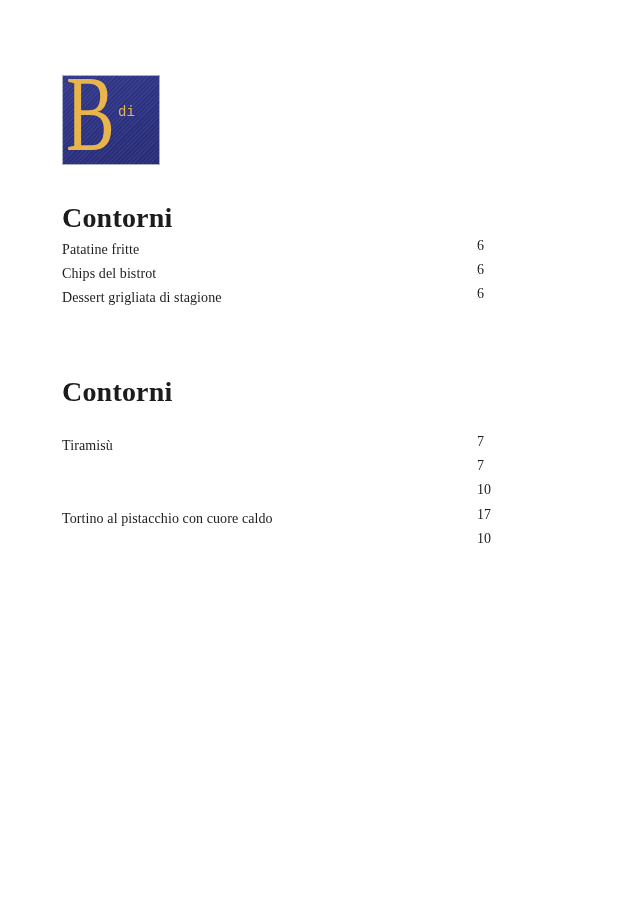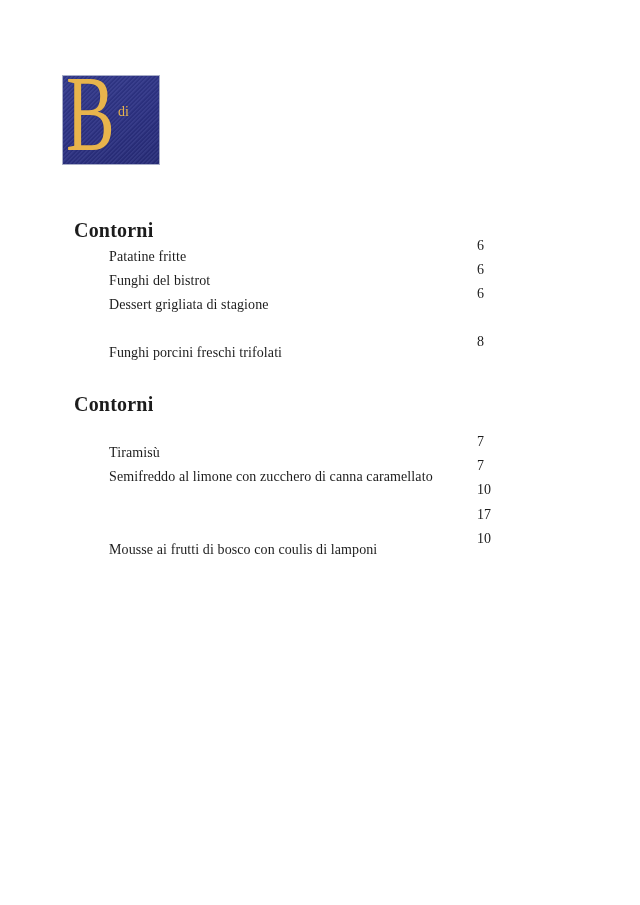--- a/index.html
+++ b/index.html
@@ -37,57 +37,57 @@
     transform-origin: left top;
     text-shadow: 0 0 1px rgba(0,0,0,0.35);
   }
   .logo-di {
     position: absolute;
     left: 55px;
     top: 29px;
     font-size: 14px;
     line-height: 1;
     color: #e8b44c;
+    font-family: Liberation Mono, monospace;
   }
   .logo-word {
     position: absolute;
     left: 36px;
     top: 46px;
     font-size: 21px;
     line-height: 1;
     color: #e8b44c;
     margin-top: 44px;
   }
 
   
   .section-title {
     position: absolute;
     left: 62px;
-    margin: 12px;
-    font-size: 20px;
+    margin: 0;
+    font-size: 28px;
     font-weight: bold;
     line-height: 24px;
     color: #1c1c1c;
     letter-spacing: 0.2px;
   }
   .row {
     position: absolute;
     left: 62px;
     width: 431px;
     height: 18px;
     line-height: 18px;
     font-size: 14px;
     letter-spacing: 0.1px;
   }
   .item-name {
     position: absolute;
     left: 0;
-    top: 11px;
+    top: 4px;
     white-space: nowrap;
-    margin-left: 47px;
   }
   .item-price {
     position: absolute;
     left: 415px;
     top: 0;
     white-space: nowrap;
   }
 </style>
 </head>
 <body>
@@ -100,46 +100,41 @@
     <span class="logo-word">bistrot</span>
   </div>
 
   <h2 class="section-title" style="top:206px">Contorni</h2>
 
   <div class="row" style="top:237px">
     <span class="item-name">Patatine fritte</span>
     <span class="item-price">6</span>
   </div>
   <div class="row" style="top:261px">
-    <span class="item-name">Funghi del bistrot</span>
+    <span class="item-name">Chips del bistrot</span>
     <span class="item-price">6</span>
   </div>
   <div class="row" style="top:285px">
     <span class="item-name">Dessert grigliata di stagione</span>
     <span class="item-price">6</span>
-  </div>
-  <div class="row" style="top:333px">
-    <span class="item-name">Funghi porcini freschi trifolati</span>
-    <span class="item-price">8</span>
   </div>
 
   <h2 class="section-title" style="top:380px">Contorni</h2>
 
   <div class="row" style="top:433px">
     <span class="item-name">Tiramisù</span>
     <span class="item-price">7</span>
   </div>
   <div class="row" style="top:457px">
-    <span class="item-name">Semifreddo al limone con zucchero di canna caramellato</span>
     <span class="item-price">7</span>
   </div>
   <div class="row" style="top:481px">
     <span class="item-price">10</span>
   </div>
   <div class="row" style="top:506px">
+    <span class="item-name">Tortino al pistacchio con cuore caldo</span>
     <span class="item-price">17</span>
   </div>
   <div class="row" style="top:530px">
-    <span class="item-name">Mousse ai frutti di bosco con coulis di lamponi</span>
     <span class="item-price">10</span>
   </div>
 
 </div>
 
 </body></html>

